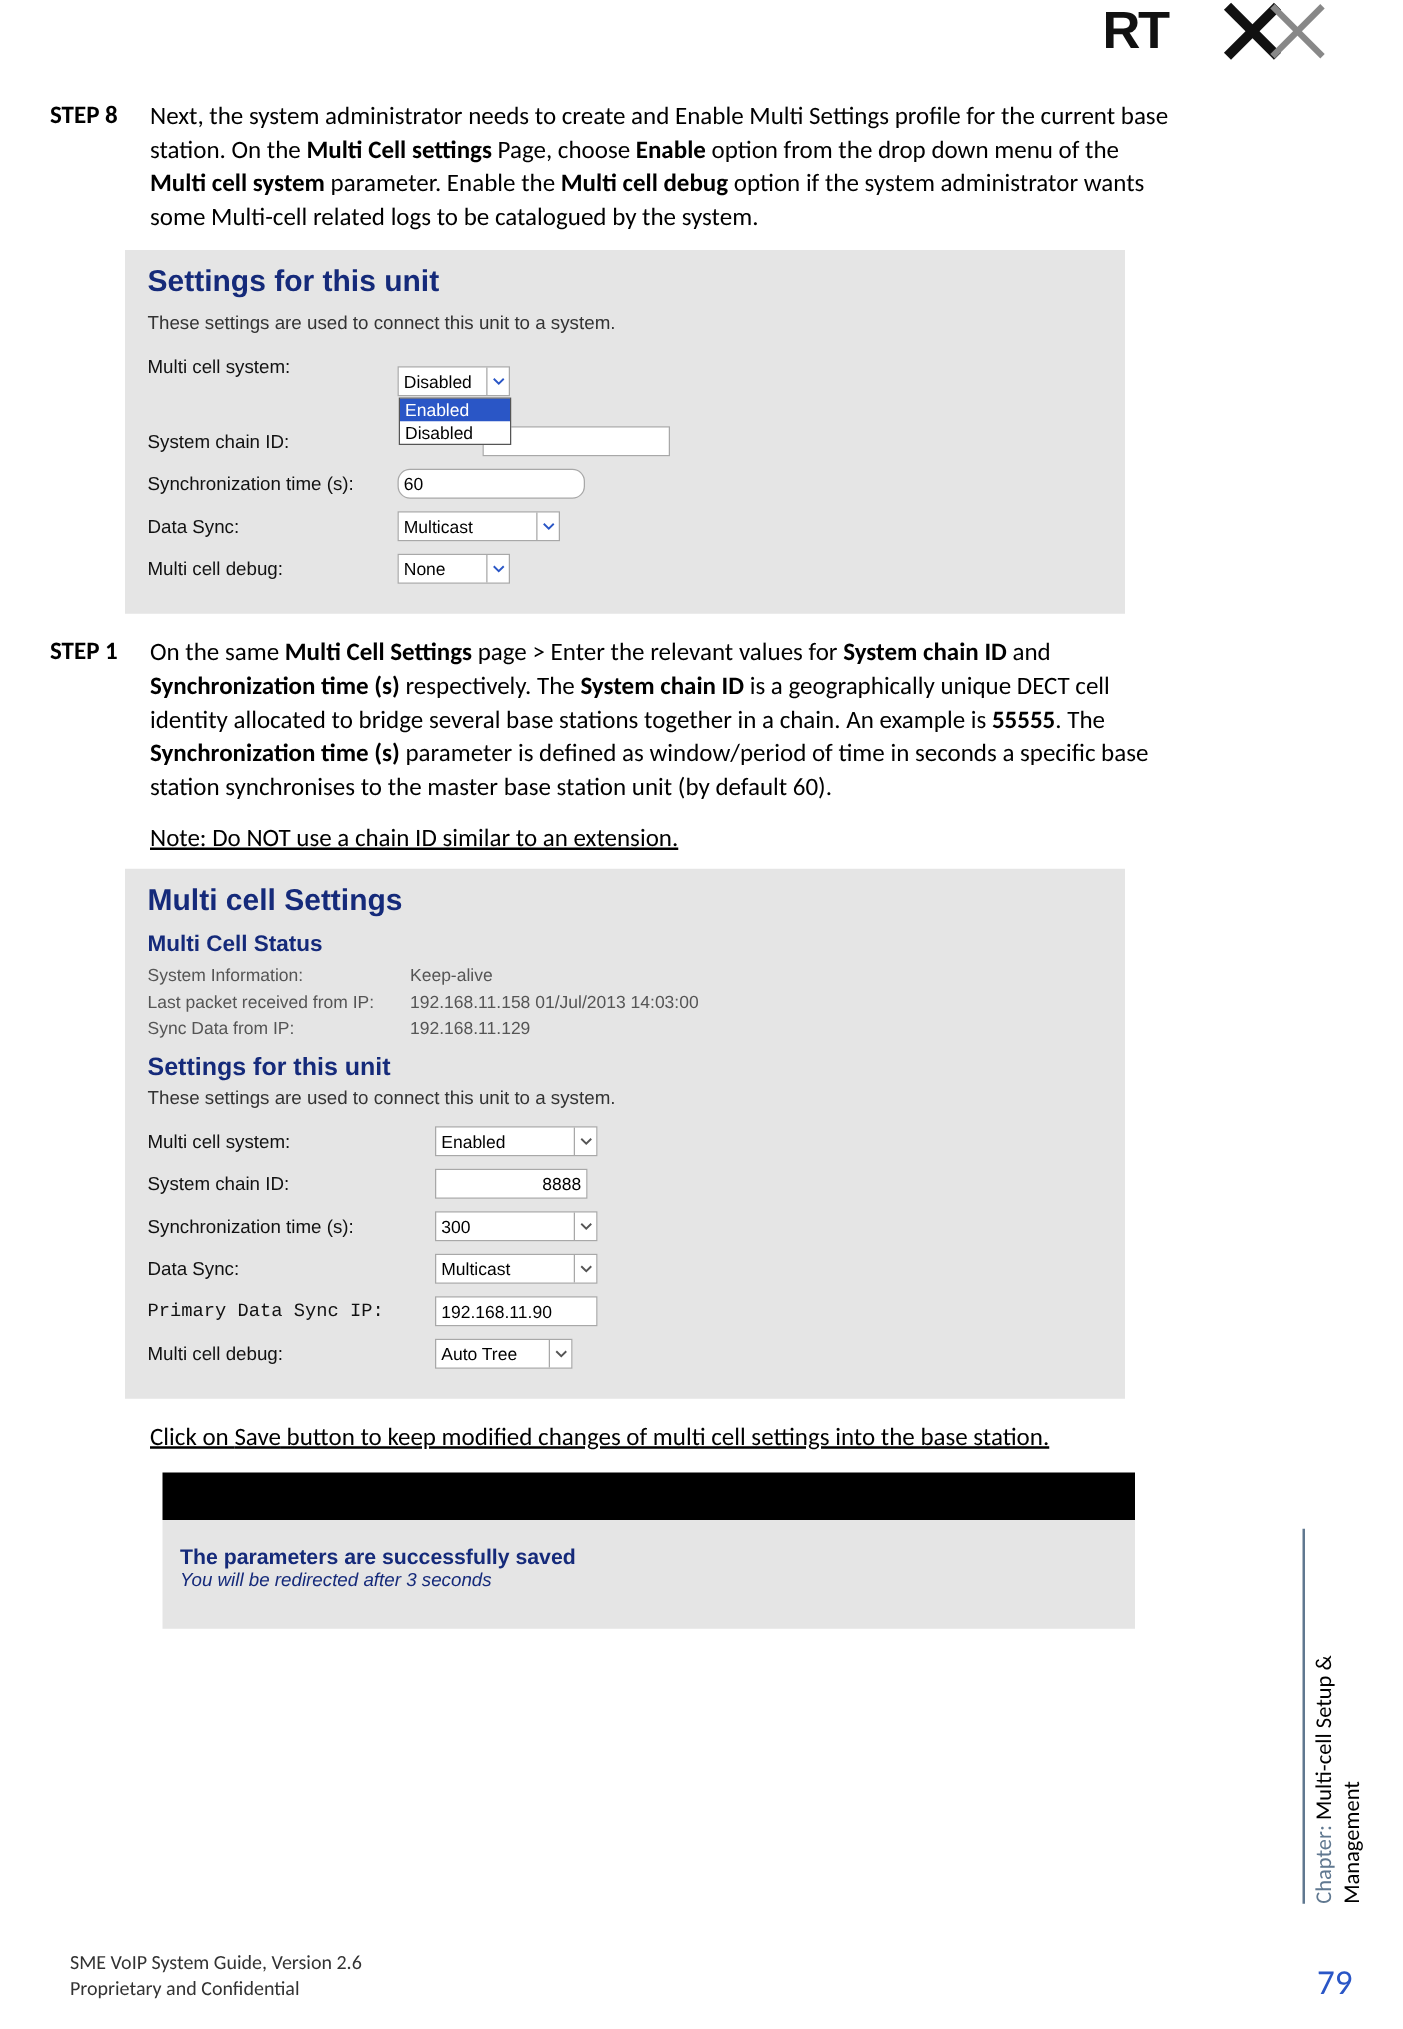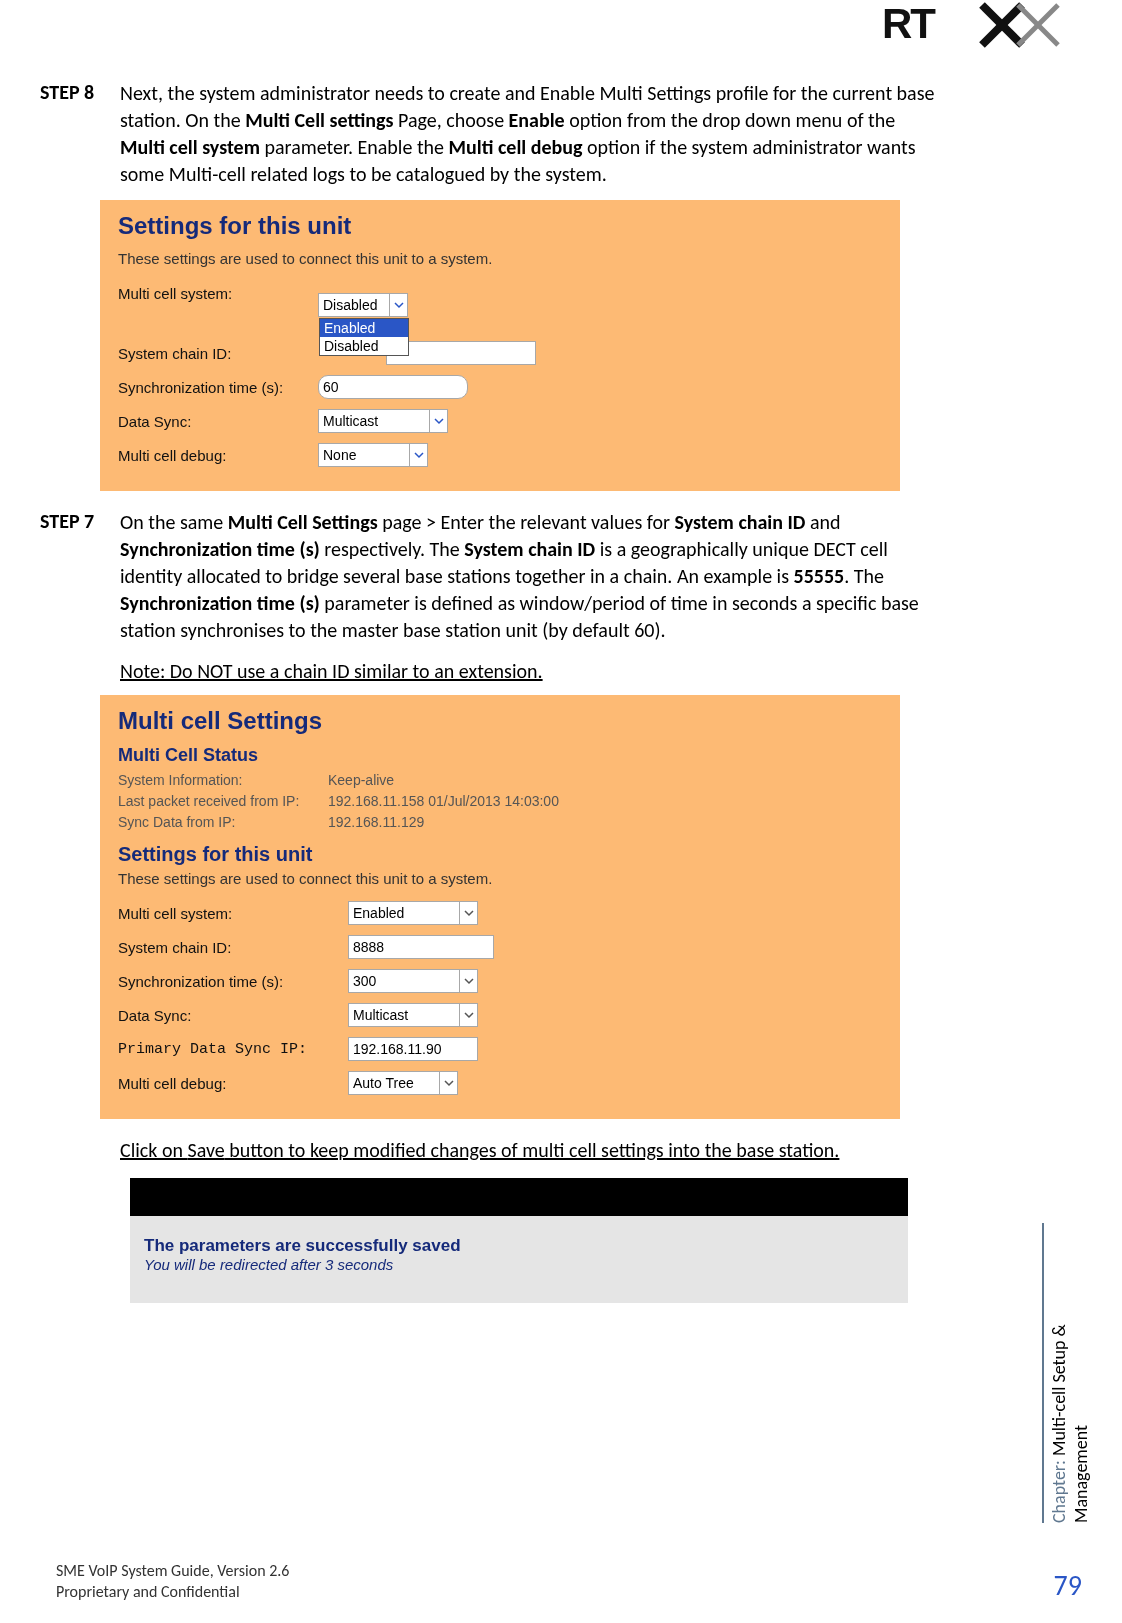--- a/index.html
+++ b/index.html
@@ -22,21 +22,21 @@
   .step-block { margin-bottom: 10px; }
   .step-row { display: flex; align-items: flex-start; }
   .step-label { font-weight: bold; font-size: 20px; width: 80px; flex-shrink: 0; }
   .step-text { font-size: 20px; line-height: 1.35; }
   .step-text .b { font-weight: bold; }
 
   .note-text { font-size: 20px; margin-left: 80px; margin-top: 14px; line-height: 1.35; text-decoration: underline; }
 
   
   .panel {
-    background: #fdba74;
+    background: #e5e5e5;
     margin: 12px 0 18px 60px;
     width: 800px;
     padding: 12px 18px 18px 18px;
     font-family: Verdana, Arial, sans-serif;
   }
   .panel-title {
     color: #152a7a;
     font-weight: bold;
     font-size: 24px;
     margin-bottom: 10px;
@@ -182,34 +182,34 @@
           <span class="chev">
             <svg class="chev-svg" viewBox="0 0 10 10">
                 <path d="M1 3 L5 7 L9 3" fill="none" stroke="#2a56c6" stroke-width="1.5"></path>
               </svg>
           </span>
         </div>
       </div>
 
       <div class="form-row">
         <div class="form-label">Multi cell debug:</div>
-        <div class="form-input" style="width:110px;">
+        <div class="form-input" style="width:90px;">
           <span>None</span>
           <span class="chev">
             <svg class="chev-svg" viewBox="0 0 10 10">
                 <path d="M1 3 L5 7 L9 3" fill="none" stroke="#2a56c6" stroke-width="1.5"></path>
               </svg>
           </span>
         </div>
       </div>
     </div>
 
     <div class="step-block">
       <div class="step-row">
-        <div class="step-label">STEP 7</div>
+        <div class="step-label">STEP 1</div>
         <div class="step-text">
           <span>On the same </span><span class="b">Multi Cell Settings</span><span> page &gt; Enter the relevant values for </span><span class="b">System chain ID</span><span> and </span><span class="b">Synchronization time (s)</span><span> respectively. The </span><span class="b">System chain ID</span><span> is a geographically unique DECT cell identity allocated to bridge several base stations together in a chain. An example is </span><span class="b">55555</span><span>. The </span><span class="b">Synchronization time (s)</span><span> parameter is defined as window/period of time in seconds a specific base station synchronises to the master base station unit (by default 60).</span>
         </div>
       </div>
       <div class="note-text">Note: Do NOT use a chain ID similar to an extension.</div>
     </div>
 
     <div class="panel" style="margin-top:2px;">
       <div class="panel-title">Multi cell Settings</div>
 
@@ -237,21 +237,21 @@
           <span class="chev">
             <svg class="chev-svg" viewBox="0 0 10 10">
                 <path d="M1 3 L5 7 L9 3" fill="none" stroke="#555" stroke-width="1.5"></path>
               </svg>
           </span>
         </div>
       </div>
 
       <div class="form-row">
         <div class="form-label" style="width:230px;">System chain ID:</div>
-        <div class="form-input" style="width:146px;">
+        <div class="form-input" style="width:122px;justify-content:flex-end;">
           <span>8888</span>
         </div>
       </div>
 
       <div class="form-row">
         <div class="form-label" style="width:230px;">Synchronization time (s):</div>
         <div class="form-input" style="width:130px;">
           <span>300</span>
           <span class="chev">
             <svg class="chev-svg" viewBox="0 0 10 10">

